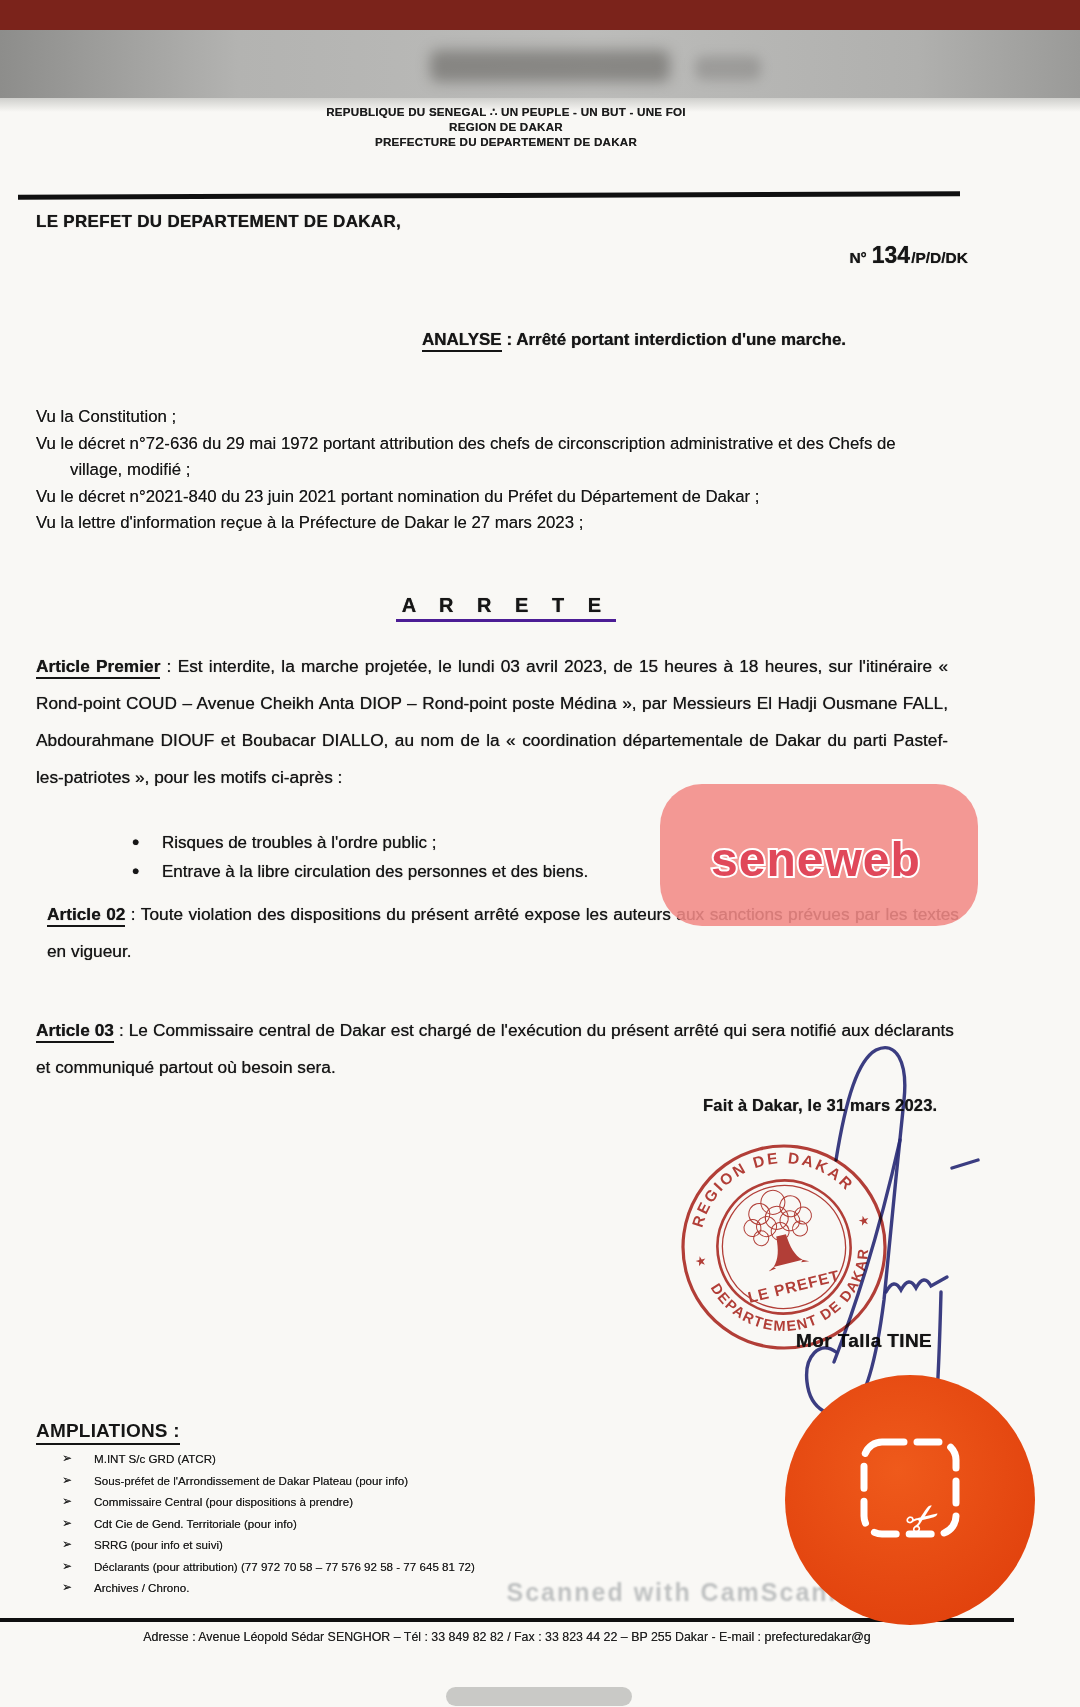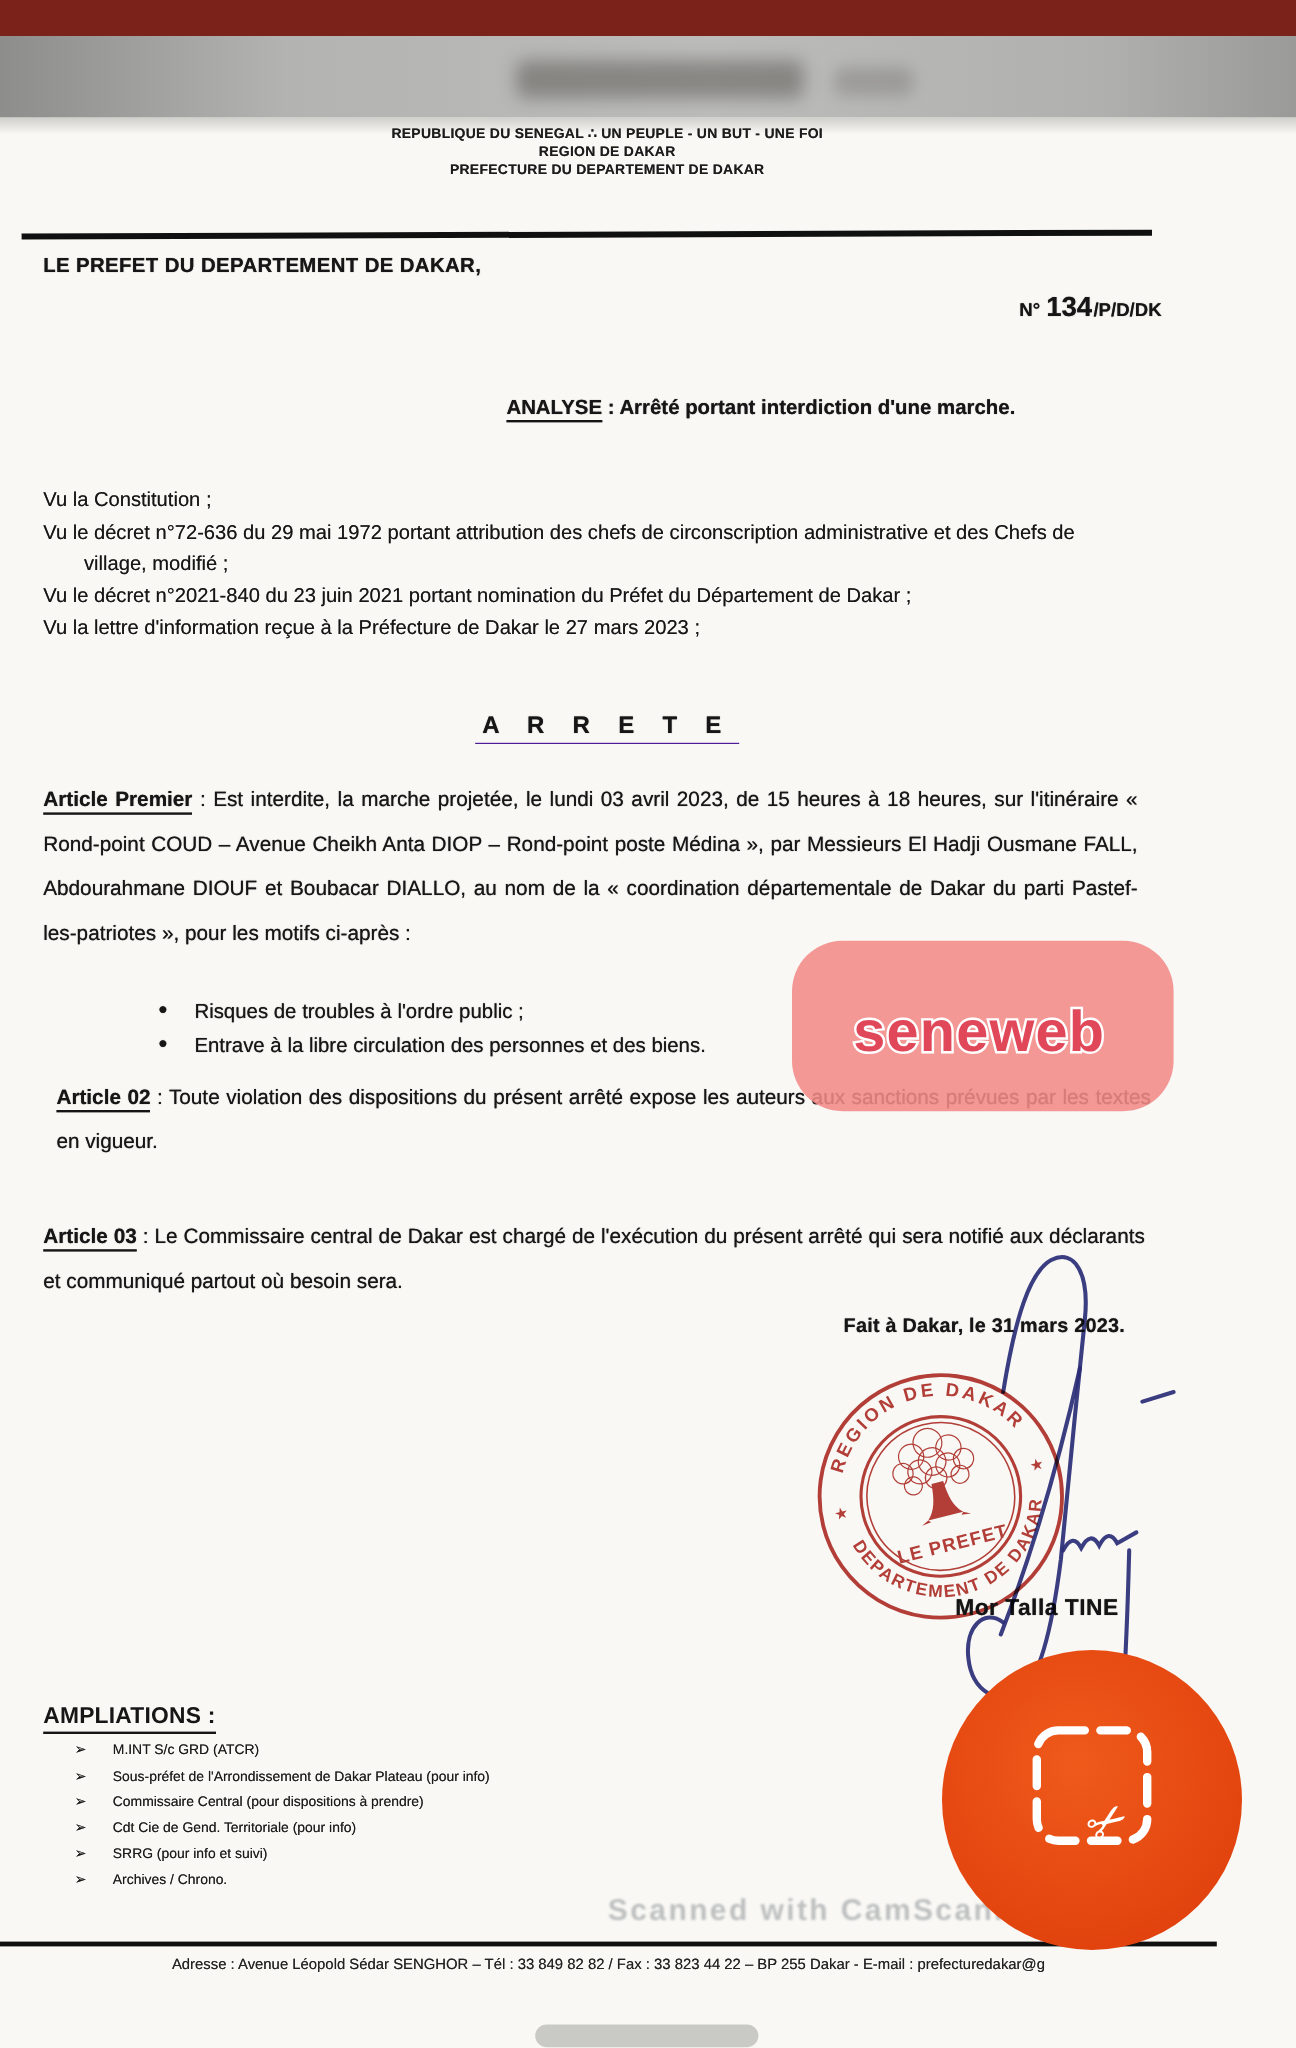--- a/index.html
+++ b/index.html
@@ -25,21 +25,21 @@
   .ref-prefix{font-size:15.5px;}
   .ref-number{font-size:23px;margin:0 1px 0 5px;}
   .ref-suffix{font-size:15.5px;}
   .analyse{left:374px;top:330px;font-size:17px;font-weight:bold;margin-left:48px;}
   .u-label{font-weight:bold;border-bottom:2.5px solid #151515;padding-bottom:1px;}
   
   .vu{left:36px;top:404px;width:916px;font-size:16.8px;line-height:26.5px;}
   .vu-item{padding-left:34px;text-indent:-34px;}
   
   .arrete{left:0;top:594px;width:1012px;text-align:center;font-size:20px;font-weight:bold;letter-spacing:9px;}
-  .arrete span{border-bottom:1px solid #4c1d95;padding:0 6px 3px;}
+  .arrete span{border-bottom:3px solid #4c1d95;padding:0 6px 3px;}
   
   .para{width:912px;font-size:17.3px;line-height:37px;text-align:justify;}
   .p1{left:36px;top:648px;}
   .p2{left:36px;top:896px;margin-left:11px;}
   .p3{left:36px;top:1012px;width:918px;}
   
   .motifs{left:158px;top:828px;font-size:17px;line-height:29px;}
   .motif{position:relative;padding-left:4px;}
   .motif::before{content:"\2022";position:absolute;left:-26px;top:-1px;font-size:21px;}
   .fait{left:703px;top:1096px;font-size:16.5px;font-weight:bold;letter-spacing:.2px;}
@@ -180,20 +180,21 @@
     <path d="M 941,1292 C 940,1330 939,1370 936,1410"></path>
   </svg>
 
   <div class="abs amp-title">AMPLIATIONS :</div>
   <div class="abs amp-list inkl">
     <div class="amp-item">M.INT S/c GRD (ATCR)</div>
     <div class="amp-item">Sous-préfet de l'Arrondissement de Dakar Plateau (pour info)</div>
     <div class="amp-item">Commissaire Central (pour dispositions à prendre)</div>
     <div class="amp-item">Cdt Cie de Gend. Territoriale (pour info)</div>
     <div class="amp-item">SRRG (pour info et suivi)</div>
+    <div class="amp-item">Déclarants (pour attribution) (77 972 70 58 – 77 576 92 58 - 77 645 81 72)</div>
     <div class="amp-item">Archives / Chrono.</div>
   </div>
 
   <div class="abs scanned-caption">Scanned with CamScanner</div>
   <div class="abs foot-rule"></div>
   <div class="abs address inkl">Adresse : Avenue Léopold Sédar SENGHOR – Tél : 33 849 82 82 / Fax : 33 823 44 22 – BP 255 Dakar - E-mail : prefecturedakar@g</div>
 
   <div class="abs watermark">
     <svg viewBox="0 0 318 142">
       <text class="wm-text" x="156" y="92" text-anchor="middle">seneweb</text>

